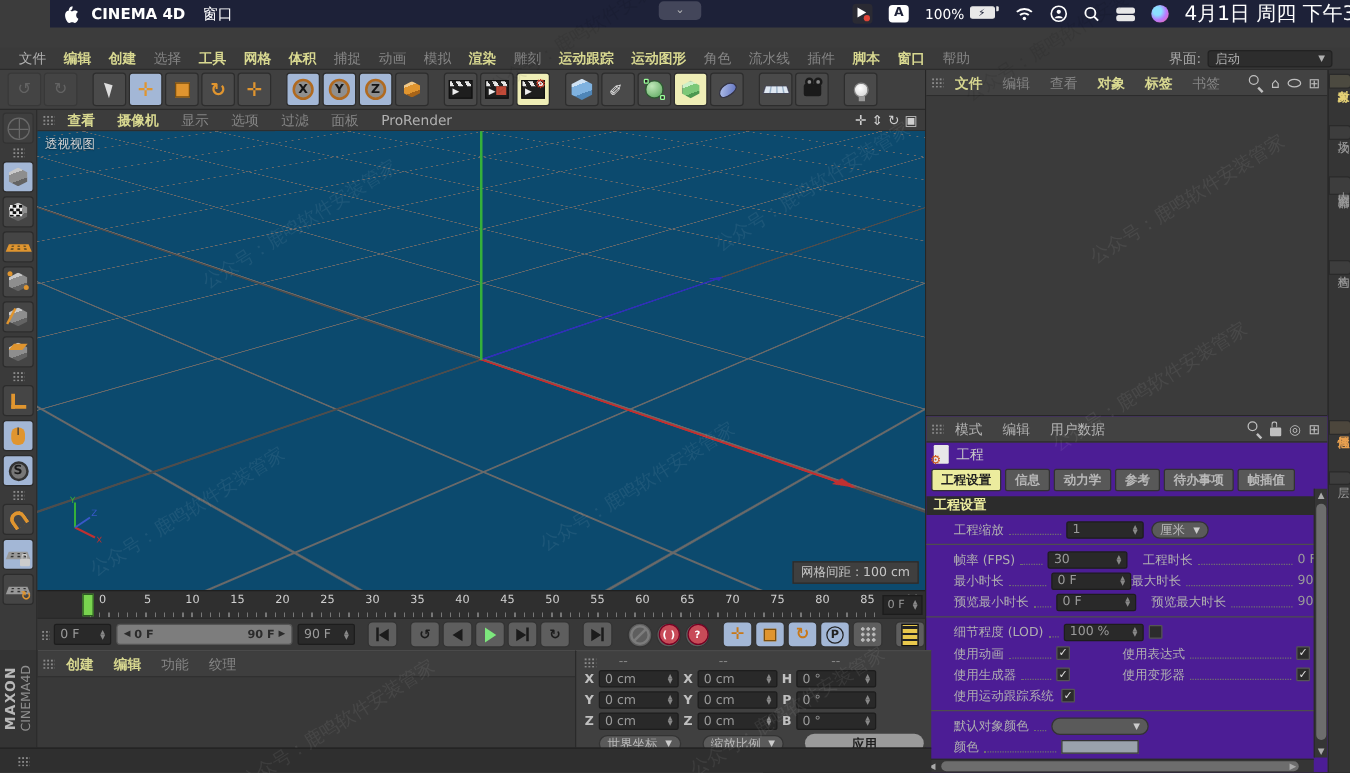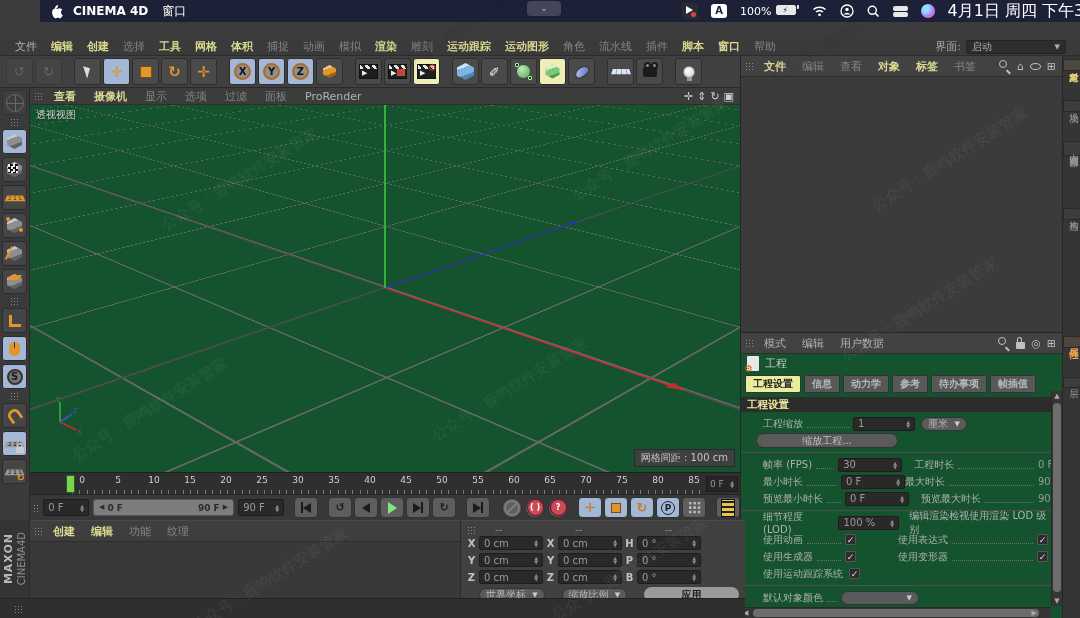--- a/index.html
+++ b/index.html
@@ -93,21 +93,21 @@
   .rotai { position:absolute; right:1px; bottom:0px; color:#e0952f; font-size:10px; font-weight:bold; }
   .globe { width:18px; height:18px; border-radius:50%; border:1.5px solid #999; position:relative; overflow:hidden; }
   .globe i { position:absolute; left:50%; top:0; bottom:0; width:1px; background:#999; }
   .globe b { position:absolute; top:50%; left:0; right:0; height:1px; background:#999; }
   .vgrip { width:10px; height:8px; background:radial-gradient(#8a8a8a 0.8px, transparent 1px); background-size:3px 3px; }
 
   
   #vpmenu { left:30px; top:88px; width:710px; height:17px; background:#3c3c3c; display:flex; align-items:center; gap:2px; padding-left:4px; border-bottom:1px solid #2e2e2e; }
   #vpmenu .mi { padding:0 8px; }
   .vp-corner { margin-left:auto; display:flex; gap:4px; padding-right:6px; color:#cfcfcf; font-size:11px; }
-  #vpcanvas { left:30px; top:105px; width:710px; height:367px; background:#14532d; overflow:hidden; }
+  #vpcanvas { left:30px; top:105px; width:710px; height:367px; background:#0c4a6e; overflow:hidden; }
   #grid3d { position:absolute; left:-1145px; top:-1318px; width:3000px; height:3000px;
     transform:perspective(1000px) rotateX(70deg) rotateZ(45deg);
     background-image:repeating-linear-gradient(0deg,#696969 0 2px,transparent 2px 150px),repeating-linear-gradient(90deg,#696969 0 2px,transparent 2px 150px); }
   #grid3d .majA { position:absolute; left:0; right:0; top:50%; height:2.5px; background:#4d4d4d; }
   #grid3d .majB { position:absolute; top:0; bottom:0; left:50%; width:2.5px; background:#4d4d4d; }
   #grid3d .axr { position:absolute; left:50%; top:50%; width:330px; height:3px; background:#c03030; transform-origin:0 0; }
   #grid3d .axr i { position:absolute; right:-2px; top:-5px; border-left:14px solid #c03030; border-top:6px solid transparent; border-bottom:6px solid transparent; }
   #grid3d .axb { position:absolute; left:50%; top:50%; width:330px; height:3px; background:#3030b8; transform-origin:0 0; transform:rotate(-90deg); }
   #grid3d .axb i { position:absolute; right:-2px; top:-5px; border-left:14px solid #3030b8; border-top:6px solid transparent; border-bottom:6px solid transparent; }
   .axgreen { position:absolute; left:354px; top:0; width:2px; height:183px; background:#35b03a; }
@@ -152,21 +152,21 @@
   .magni b { position:absolute; right:0; bottom:0; width:5px; height:1.5px; background:#c0c0c0; transform:rotate(45deg); }
   .eyei { width:11px; height:7px; border:1.5px solid #c0c0c0; border-radius:50%; }
   .locko { width:9px; height:7px; background:#c0c0c0; border-radius:1px; position:relative; margin-top:4px; }
   .locko i { position:absolute; left:1px; top:-5px; width:5px; height:5px; border:1.5px solid #c0c0c0; border-bottom:none; border-radius:4px 4px 0 0; }
 
   #sidetabs { left:1062px; top:56px; width:18px; height:562px; background:#353535; border-left:1px solid #262626; }
   .vtab { position:absolute; left:0; width:18px; writing-mode:vertical-rl; text-orientation:upright; font-size:9.5px; letter-spacing:1px; color:#9a9a9a; background:#3d3d3d; border:1px solid #2a2a2a; border-radius:0 3px 3px 0; padding:4px 0; text-align:center; }
   .vtab.selY { color:#e6d276; font-weight:bold; background:#4c4a40; }
   .vtab.selO { color:#e8a050; font-weight:bold; background:#4c463c; }
 
-  #attrs { left:740px; top:332px; width:322px; height:286px; background:#14532d; border-left:1px solid #262626; border-top:1px solid #262626; overflow:hidden; }
+  #attrs { left:740px; top:332px; width:322px; height:286px; background:#4c1d95; border-left:1px solid #262626; border-top:1px solid #262626; overflow:hidden; }
   .objrow { height:19px; display:flex; align-items:center; gap:6px; padding:0 6px; }
   .docic { width:12px; height:15px; background:#e8e8e8; border-radius:1px; position:relative; }
   .docic i { position:absolute; left:-3px; bottom:-3px; color:#d05c20; font-size:10px; }
   .atabs { display:flex; gap:3px; padding:2px 4px; }
   .atab { background:#585858; border:1px solid #323232; color:#b8b8b8; font-size:10px; font-weight:bold; padding:1px 7px; border-radius:2px; }
   .atab.sel { background:#ecec9e; color:#222; }
   .secbar { height:15px; background:#2c2c2c; color:#ecec9e; font-weight:bold; font-size:10.5px; padding:0 6px; line-height:15px; margin-top:2px; }
   .arow { display:flex; align-items:center; height:17px; padding-left:22px; font-size:10px; color:#b0b0b0; position:relative; }
   .ldr { flex:1; border-bottom:1px dotted #707070; height:9px; margin:0 4px; }
   .afld { background:#292929; border:1px solid #1d1d1d; border-radius:2px; color:#9a9a9a; font-size:10px; height:14px; display:flex; align-items:center; justify-content:space-between; padding:0 4px; }
@@ -671,23 +671,20 @@
           <span class="stp">
             <span>▲</span>
             <span>▼</span>
           </span>
         </span>
       <span class="add" style="margin-left:6px;width:46px">
           <span>厘米</span>
           <span class="car">▼</span>
         </span>
     </div>
-    <div class="arow">
-      <span class="abtn" style="position:absolute;left:15px;width:142px">缩放工程...</span>
-    </div>
     <div class="asep"></div>
     <div class="arow">
       <span>帧率 (FPS)</span>
         <span class="ldr" style="max-width:18px"></span>
       <span class="afld" style="width:64px">
           <span>30</span>
           <span class="stp">
             <span>▲</span>
             <span>▼</span>
           </span>
@@ -728,21 +725,20 @@
     <div class="arow">
       <span>细节程度 (LOD)</span>
         <span class="ldr" style="max-width:8px"></span>
       <span class="afld" style="width:64px">
           <span>100 %</span>
           <span class="stp">
             <span>▲</span>
             <span>▼</span>
           </span>
         </span>
-      <span style="margin-left:10px">编辑渲染检视使用渲染 LOD 级别</span>
       <span class="chk" style="margin-left:4px"></span>
     </div>
     <div class="arow">
       <span>使用动画</span>
         <span class="ldr" style="max-width:34px"></span>
       <span class="chk">✓</span>
       <span style="margin-left:42px">使用表达式</span>
         <span class="ldr"></span>
       <span class="chk" style="margin-right:14px">✓</span>
     </div>

